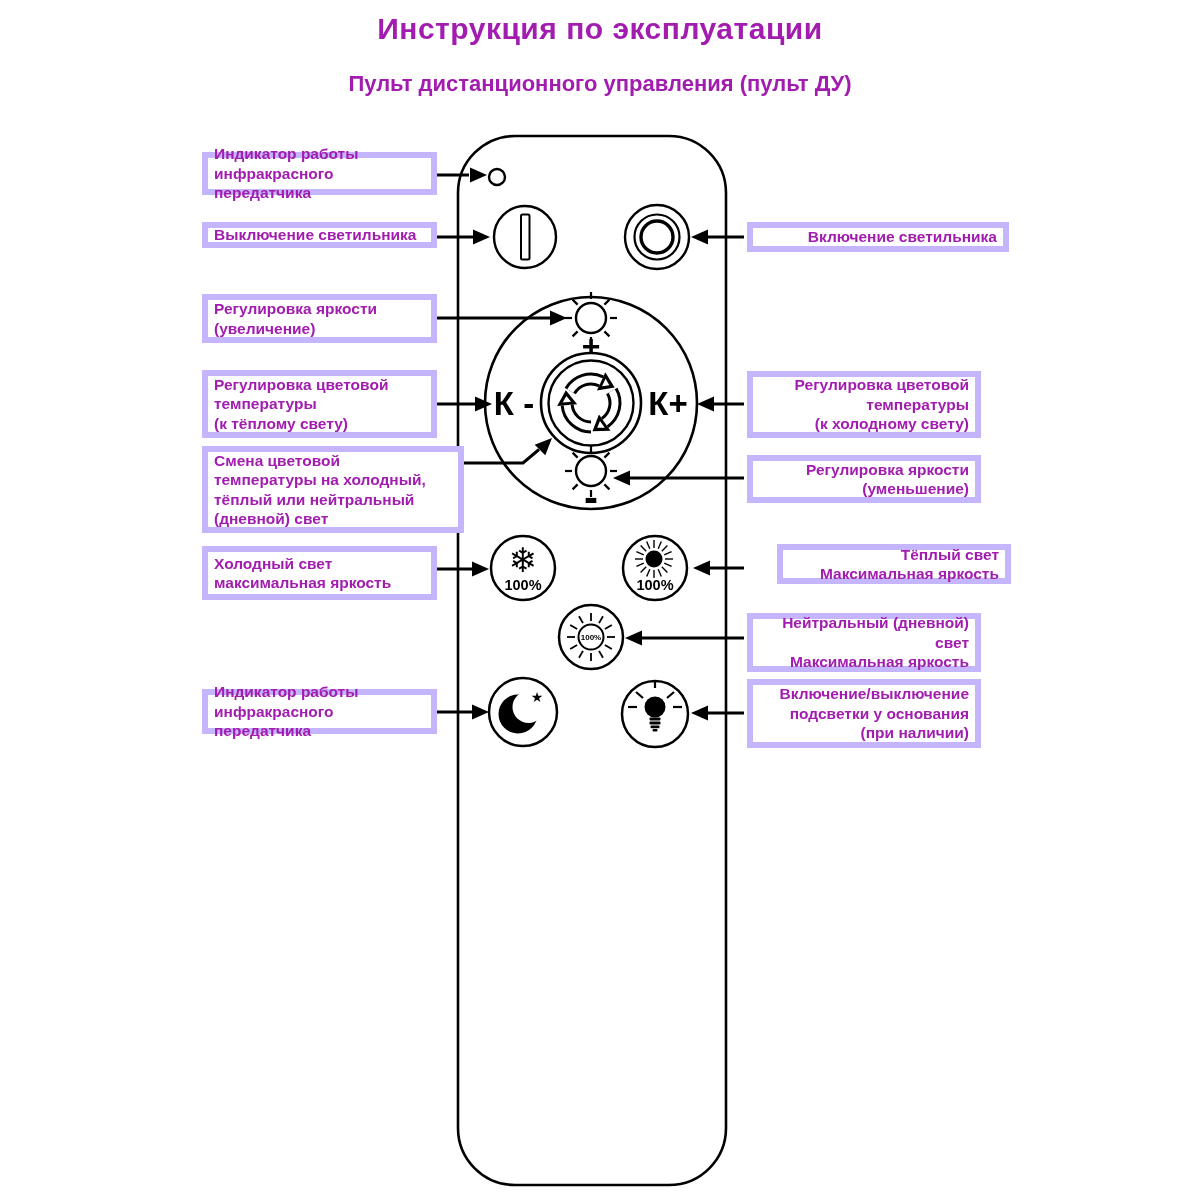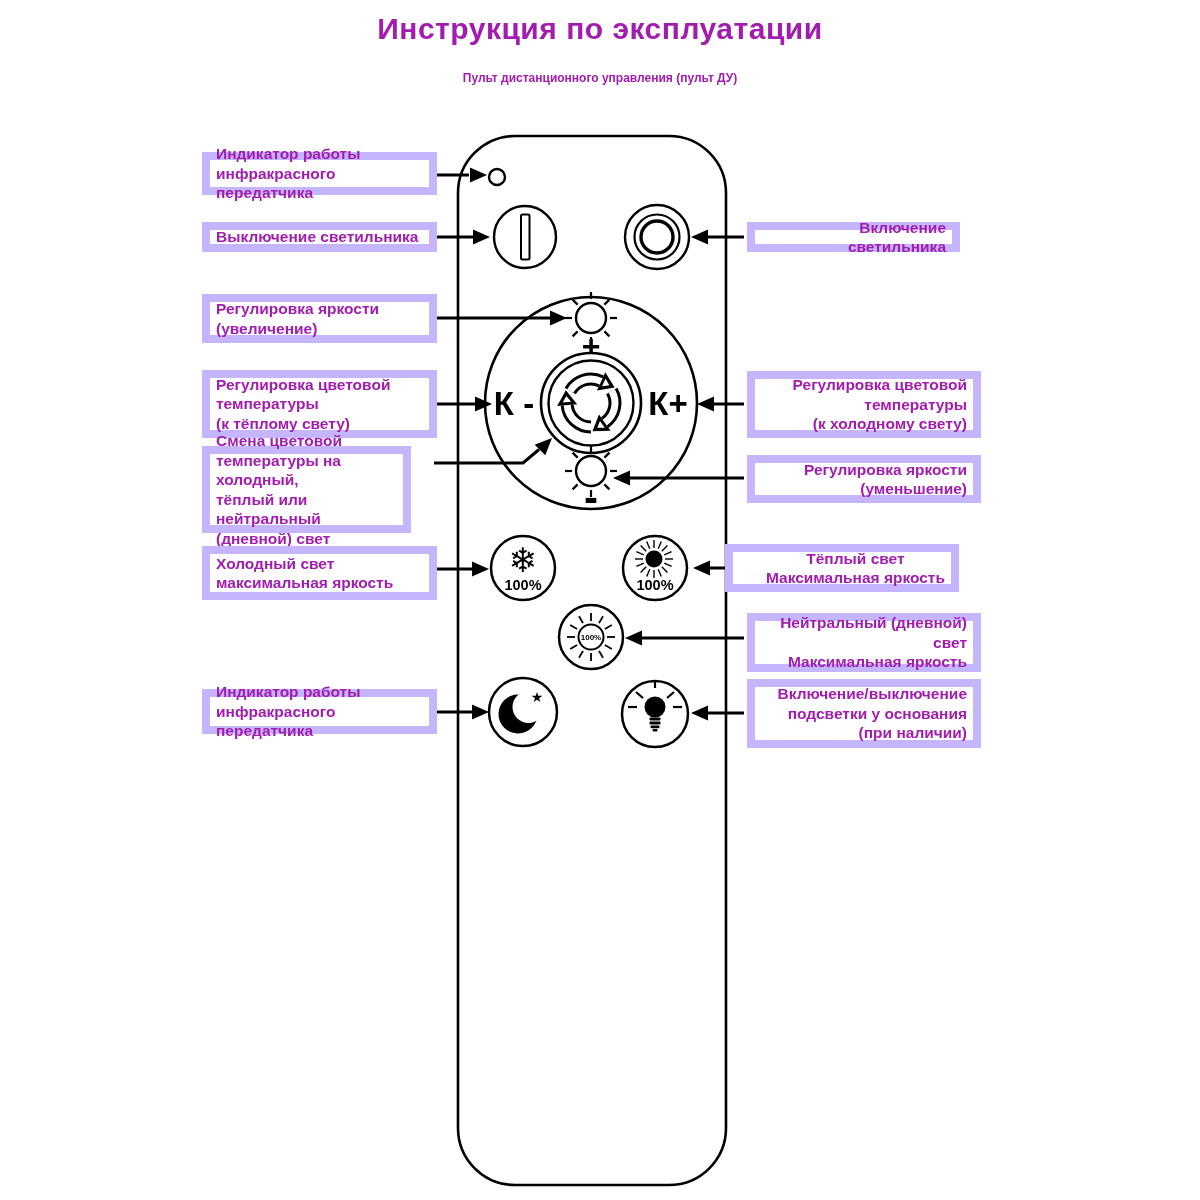--- a/index.html
+++ b/index.html
@@ -1,21 +1,21 @@
 <!DOCTYPE html>
 <html><head>
 <meta charset="utf-8">
 <style>
   html,body{margin:0;padding:0;background:#fff;}
   .canvas{position:relative;width:1200px;height:1200px;background:#ffffff;
           font-family:"Liberation Sans",sans-serif;color:#a21caf;overflow:hidden;}
   .hdr{position:absolute;left:0;width:100%;text-align:center;font-weight:bold;margin:0;}
   .hdr.title{top:12px;font-size:30px;letter-spacing:0.5px;}
-  .hdr.subtitle{top:71px;font-size:12px;}
-  .label{position:absolute;box-sizing:border-box;border:8px solid #c4b5fd;background:#fff;
+  .hdr.subtitle{top:71px;font-size:22px;}
+  .label{position:absolute;box-sizing:border-box;border:6px solid #c4b5fd;background:#fff;
          font-size:15.5px;line-height:19.5px;font-weight:bold;white-space:pre-line;
          display:flex;align-items:center;padding:7px 6px;z-index:2;}
   .label.right{justify-content:flex-end;text-align:right;}
   svg.diagram{position:absolute;left:0;top:0;z-index:1;}
   svg.diagram text{font-family:"Liberation Sans",sans-serif;font-weight:bold;fill:#000;text-anchor:middle;}
   svg.diagram text.glyph{font-family:"DejaVu Sans",sans-serif;}
   .shape{fill:#fff;stroke:#000;stroke-width:2.5;}
   .thin{fill:#fff;stroke:#000;stroke-width:2;}
   .ray{stroke:#000;stroke-width:2.2;}
   .ray-th{stroke:#000;stroke-width:1.4;}
@@ -38,36 +38,36 @@
   <h2 class="hdr subtitle">Пульт дистанционного управления (пульт ДУ)</h2>
 
   <div class="label" style="left:202px;top:152px;width:235px;height:43px;">Индикатор работы
 инфракрасного передатчика</div>
   <div class="label" style="left:202px;top:222px;width:235px;height:16px;">Выключение светильника</div>
   <div class="label" style="left:202px;top:294px;width:235px;height:49px;">Регулировка яркости
 (увеличение)</div>
   <div class="label" style="left:202px;top:370px;width:235px;height:68px;">Регулировка цветовой
 температуры
 (к тёплому свету)</div>
-  <div class="label" style="left:202px;top:446px;width:209px;height:87px;">Смена цветовой
+  <div class="label" style="left:202px;top:446px;width:262px;height:87px;">Смена цветовой
 температуры на холодный,
 тёплый или нейтральный
 (дневной) свет</div>
   <div class="label" style="left:202px;top:546px;width:235px;height:54px;">Холодный свет
 максимальная яркость</div>
   <div class="label" style="left:202px;top:689px;width:235px;height:45px;">Индикатор работы
 инфракрасного передатчика</div>
 
-  <div class="label right" style="left:747px;top:222px;width:213px;height:30px;">Включение светильника</div>
+  <div class="label right" style="left:747px;top:222px;width:262px;height:30px;">Включение светильника</div>
   <div class="label right" style="left:747px;top:371px;width:234px;height:67px;">Регулировка цветовой
 температуры
 (к холодному свету)</div>
   <div class="label right" style="left:747px;top:455px;width:234px;height:48px;">Регулировка яркости
 (уменьшение)</div>
-  <div class="label right" style="left:725px;top:544px;width:234px;height:48px;text-align:center;">Тёплый свет
+  <div class="label right" style="left:777px;top:544px;width:234px;height:40px;">Тёплый свет
 Максимальная яркость</div>
   <div class="label right" style="left:747px;top:613px;width:234px;height:59px;">Нейтральный (дневной) свет
 Максимальная яркость</div>
   <div class="label right" style="left:747px;top:679px;width:234px;height:69px;text-align:right;">Включение/выключение
 подсветки у основания
 (при наличии)</div>
 
   <svg class="diagram" width="1200" height="1200" viewBox="0 0 1200 1200">
 
     <rect x="458" y="136" width="268" height="1049" rx="57" class="shape" style="stroke-width:2.6"></rect>

